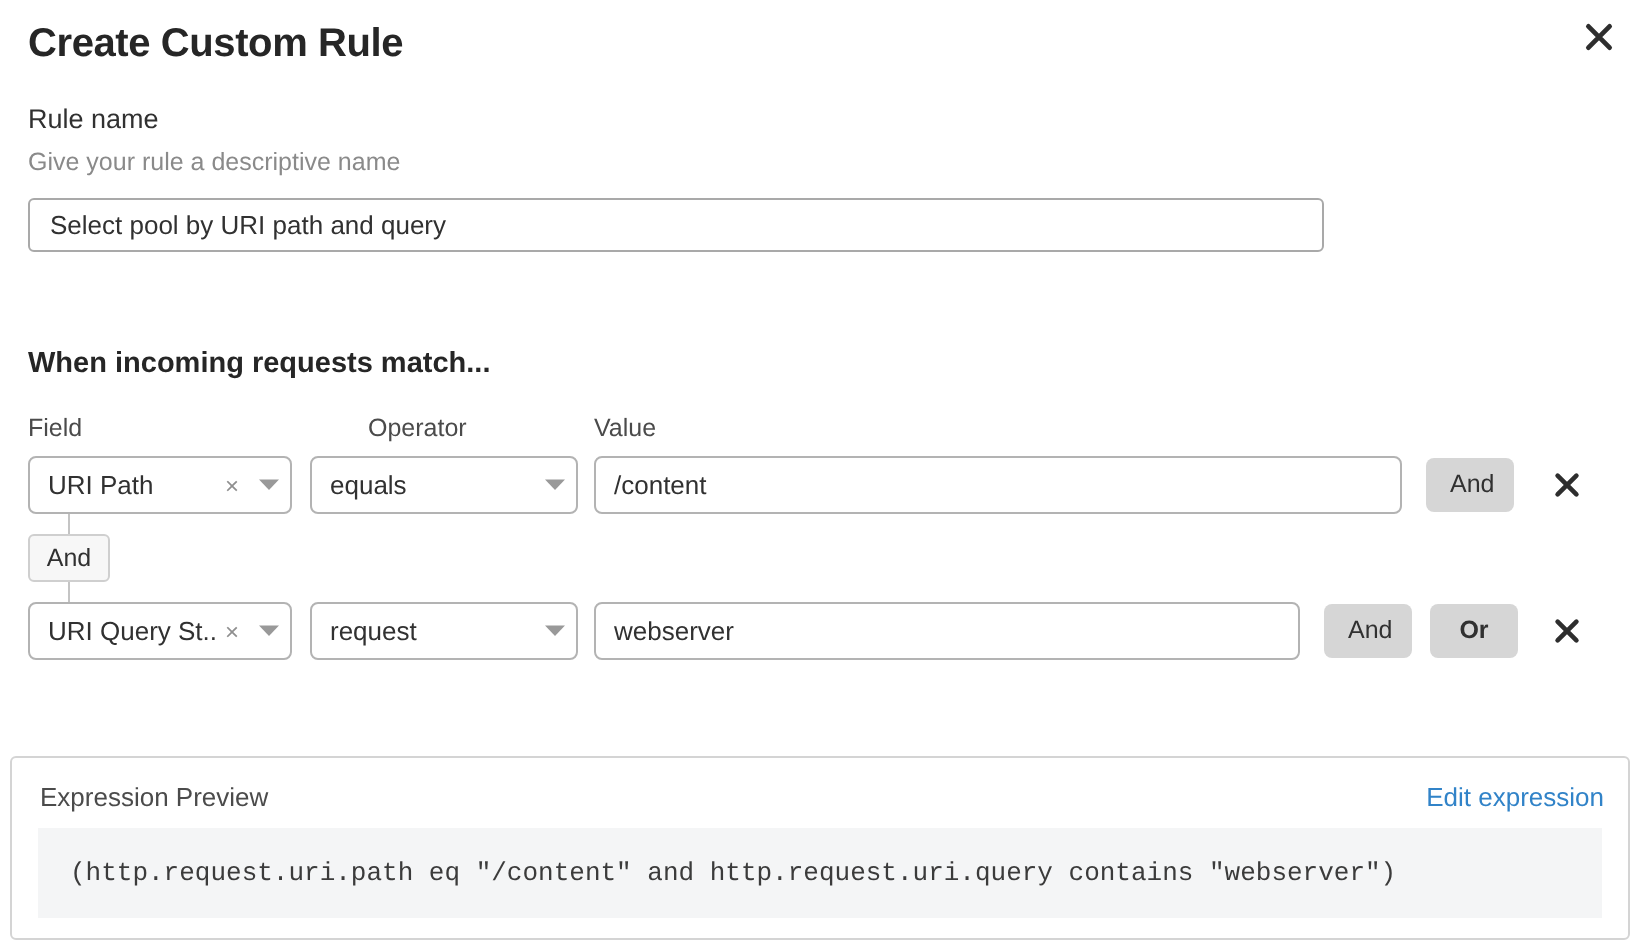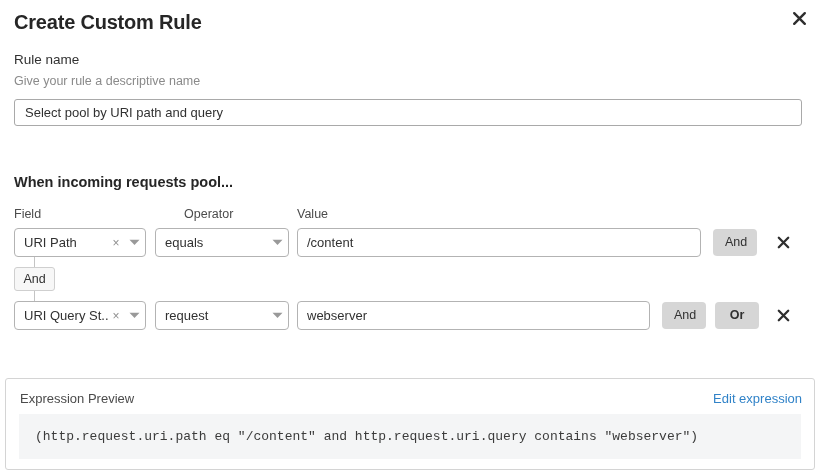--- a/index.html
+++ b/index.html
@@ -66,21 +66,21 @@
     color: #8a8a8a;
     line-height: 17px;
   }
   .rule-name-label { top: 51px; }
   .rule-name-sublabel { top: 73px; }
 
   .rule-name-input {
     position: absolute;
     left: 14px;
     top: 99px;
-    width: 788px;
+    width: 648px;
     height: 27px;
     box-sizing: border-box;
     border: 1px solid #a9a9a9;
     border-radius: 3px;
     background: #fff;
     font-family: "Liberation Sans", sans-serif;
     font-size: 13px;
     color: #313131;
     padding: 0 10px;
     outline: none;
@@ -301,21 +301,21 @@
   <button class="close-btn" aria-label="Close">
     <svg width="15" height="15" viewBox="0 0 15 15">
       <path d="M2.2 2.2 L12.8 12.8 M12.8 2.2 L2.2 12.8" stroke="#2e2e2e" stroke-width="2.4" stroke-linecap="round"></path>
     </svg>
   </button>
 
   <div class="field-label rule-name-label">Rule name</div>
   <div class="field-sublabel rule-name-sublabel">Give your rule a descriptive name</div>
   <input class="rule-name-input" type="text" value="Select pool by URI path and query" style="">
 
-  <div class="section-heading">When incoming requests pool...</div>
+  <div class="section-heading">When incoming requests match...</div>
 
   <div class="col-header col-field">Field</div>
   <div class="col-header col-operator">Operator</div>
   <div class="col-header col-value">Value</div>
 
   <div class="cond-row row-1" style="width:820px;">
     <div class="select-box select-field">
       <span class="select-text">URI Path</span>
       <span class="clear-x">×</span>
       <span class="caret">

